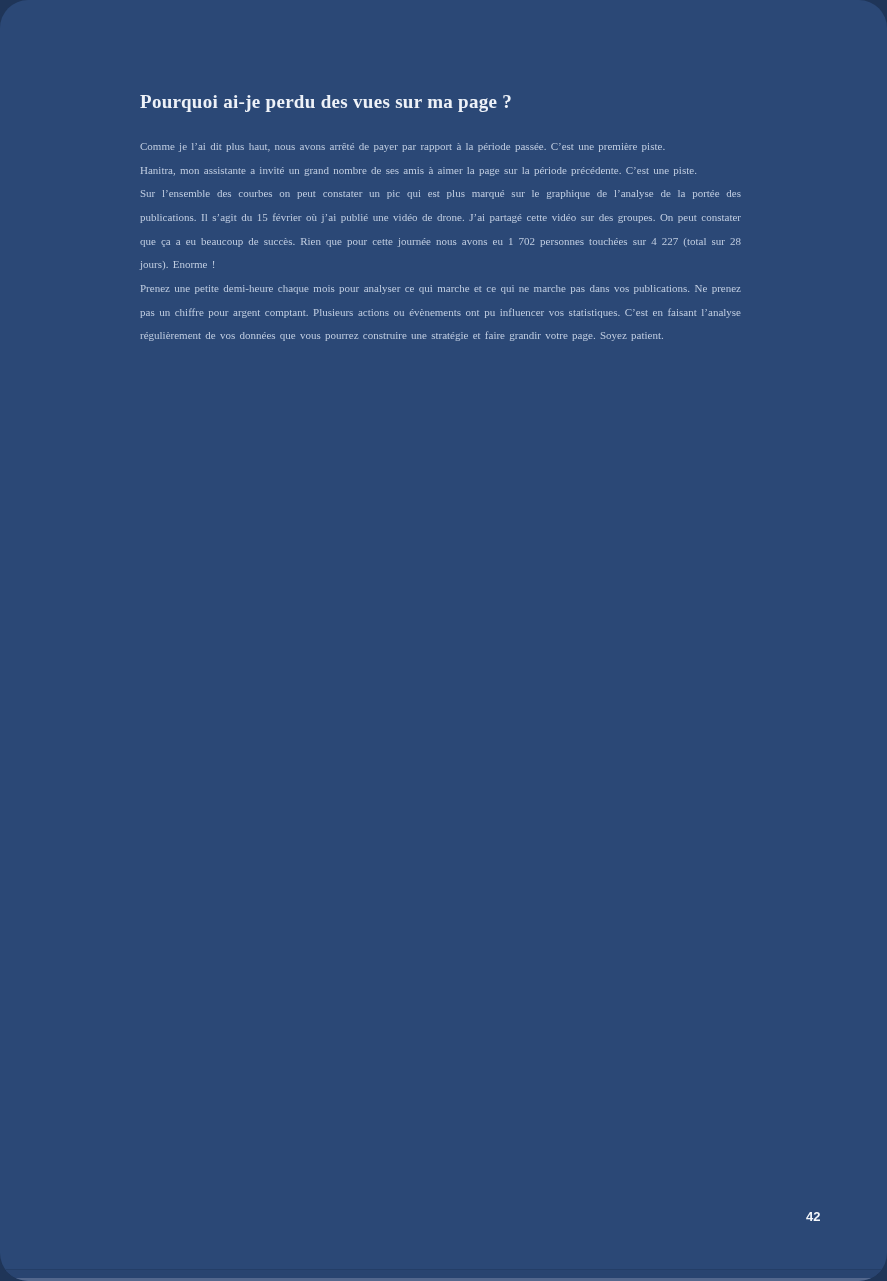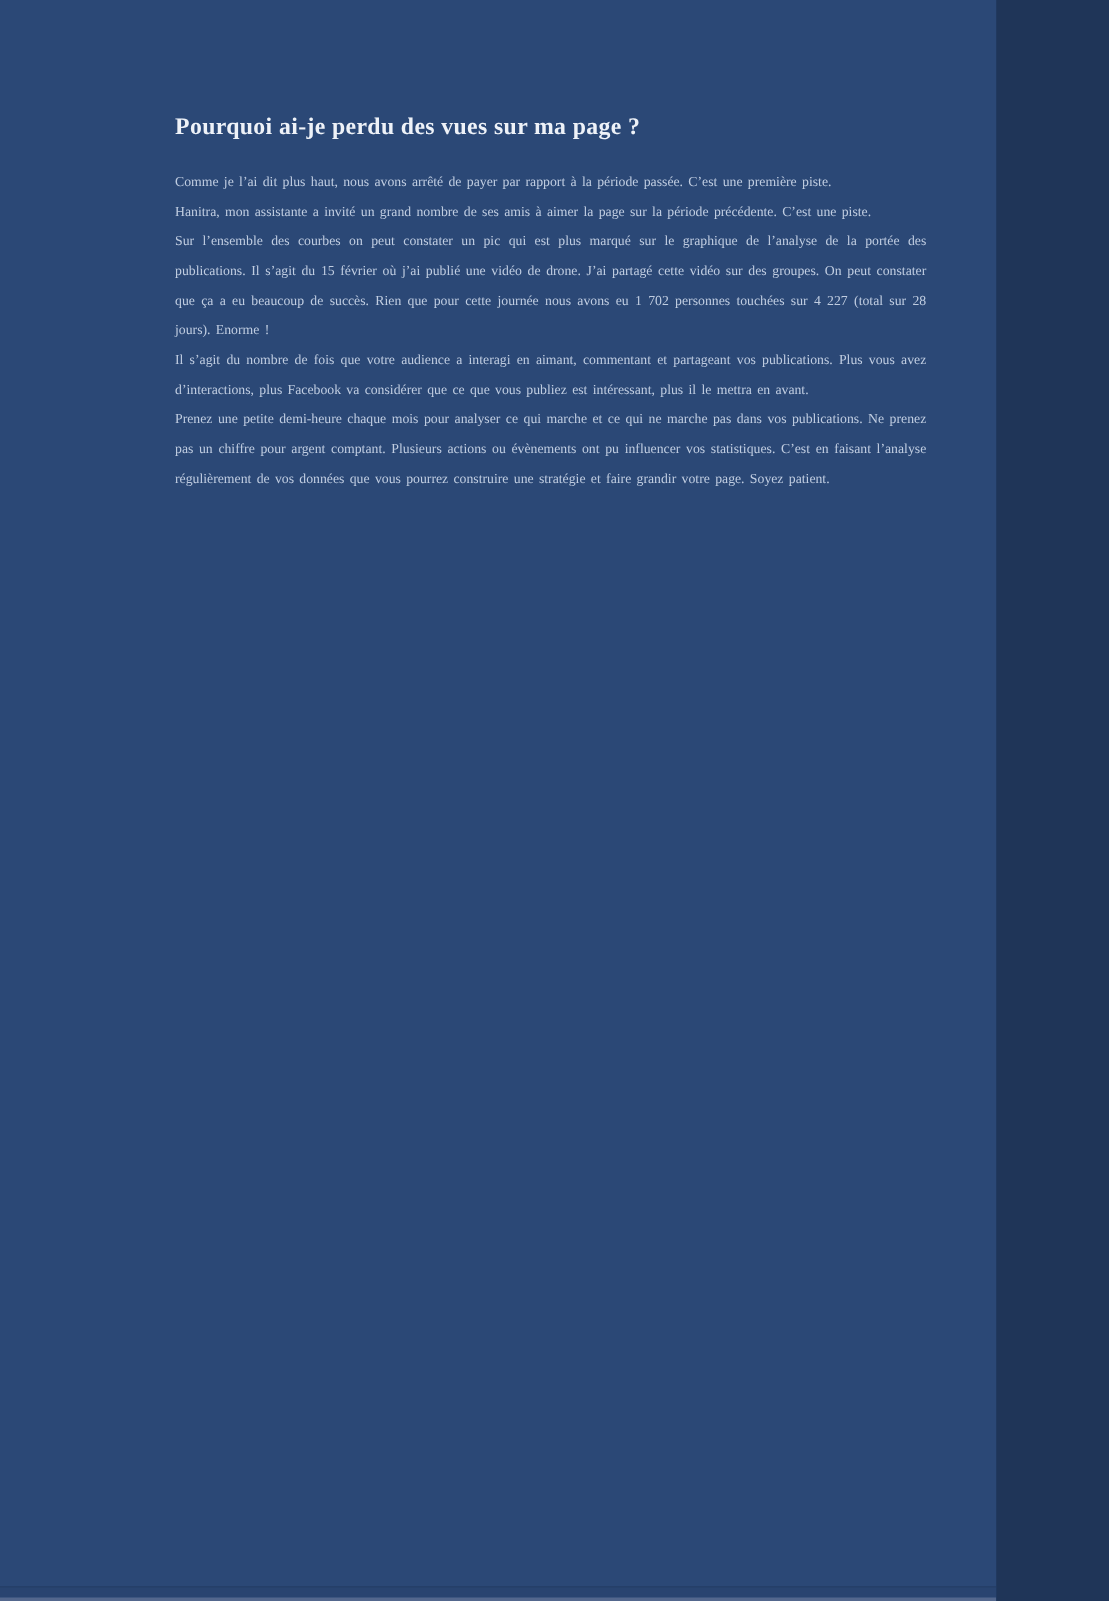--- a/index.html
+++ b/index.html
@@ -2,25 +2,26 @@
 <html lang="fr"><head>
 <meta charset="utf-8">
 <style>
   html, body {
     margin: 0;
     padding: 0;
     background: #1f3558;
   }
   .page {
     position: relative;
-    width: 797px;
+    width: 887px;
     height: 1281px;
     background: #2b4876;
     overflow: hidden;
     font-family: "Liberation Serif", "DejaVu Serif", serif;
+    border-radius: 28px;
   }
   .content {
     position: absolute;
     left: 140px;
     top: 90px;
     width: 601px;
   }
   .section-heading {
     margin: 25px 0 21px 0;
     font-family: "Liberation Serif", "DejaVu Serif", serif;
@@ -81,21 +82,20 @@
 
     <div class="section">
       <p class="paragraph">Hanitra, mon assistante a invité un grand nombre de ses amis à aimer la page sur la période précédente. C’est une piste.</p>
     </div>
 
     <div class="section">
       <p class="paragraph">Sur l’ensemble des courbes on peut constater un pic qui est plus marqué sur le graphique de l’analyse de la portée des publications. Il s’agit du 15 février où j’ai publié une vidéo de drone. J’ai partagé cette vidéo sur des groupes. On peut constater que ça a eu beaucoup de succès. Rien que pour cette journée nous avons eu 1&nbsp;702 personnes touchées sur 4&nbsp;227 (total sur 28 jours). Enorme&nbsp;!</p>
     </div>
 
     <div class="section">
-      <p class="paragraph">Il s’agit du nombre de fois que votre audience a interagi en aimant, commentant et partageant vos publications. Plus vous avez d’interactions, plus Facebook va considérer que ce que vous publiez est intéressant, plus il le mettra en avant.</p>
     </div>
 
     <div class="section">
       <p class="paragraph">Prenez une petite demi-heure chaque mois pour analyser ce qui marche et ce qui ne marche pas dans vos publications. Ne prenez pas un chiffre pour argent comptant. Plusieurs actions ou évènements ont pu influencer vos statistiques. C’est en faisant l’analyse régulièrement de vos données que vous pourrez construire une stratégie et faire grandir votre page. Soyez patient.</p>
     </div>
 
   </div>
 
   <div class="page-number">42</div>
   <div class="bottom-shade"></div>

